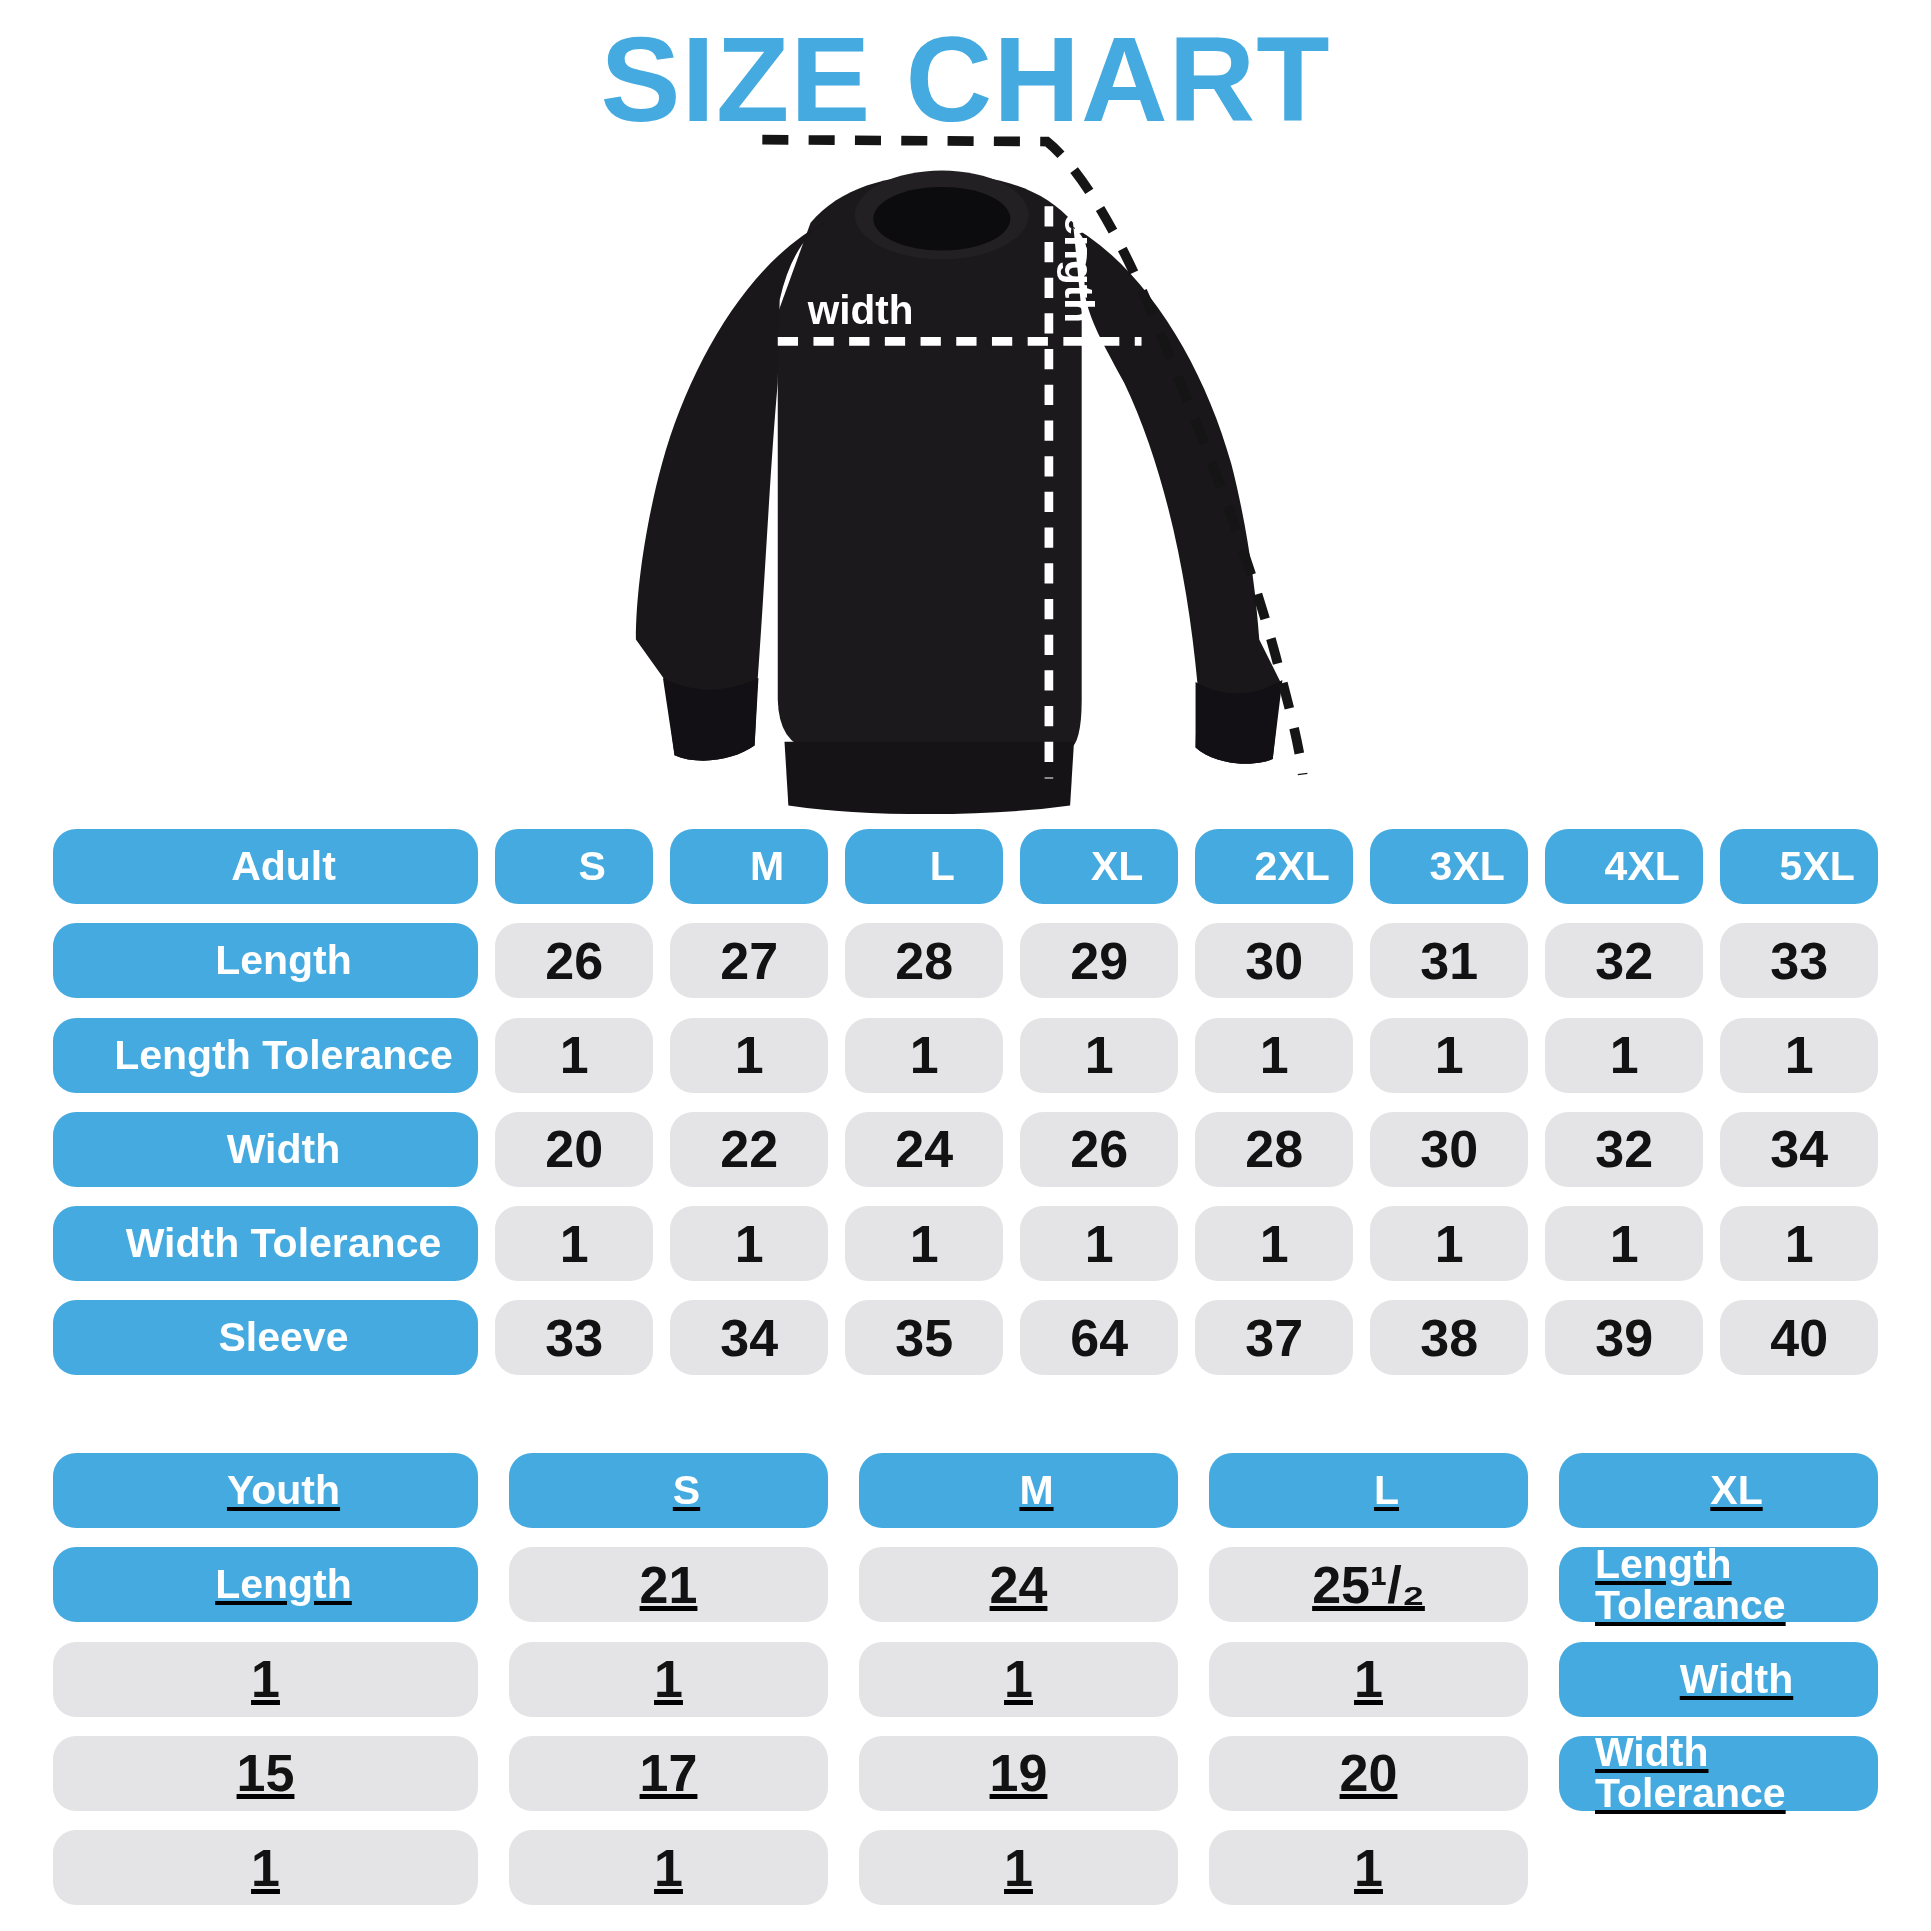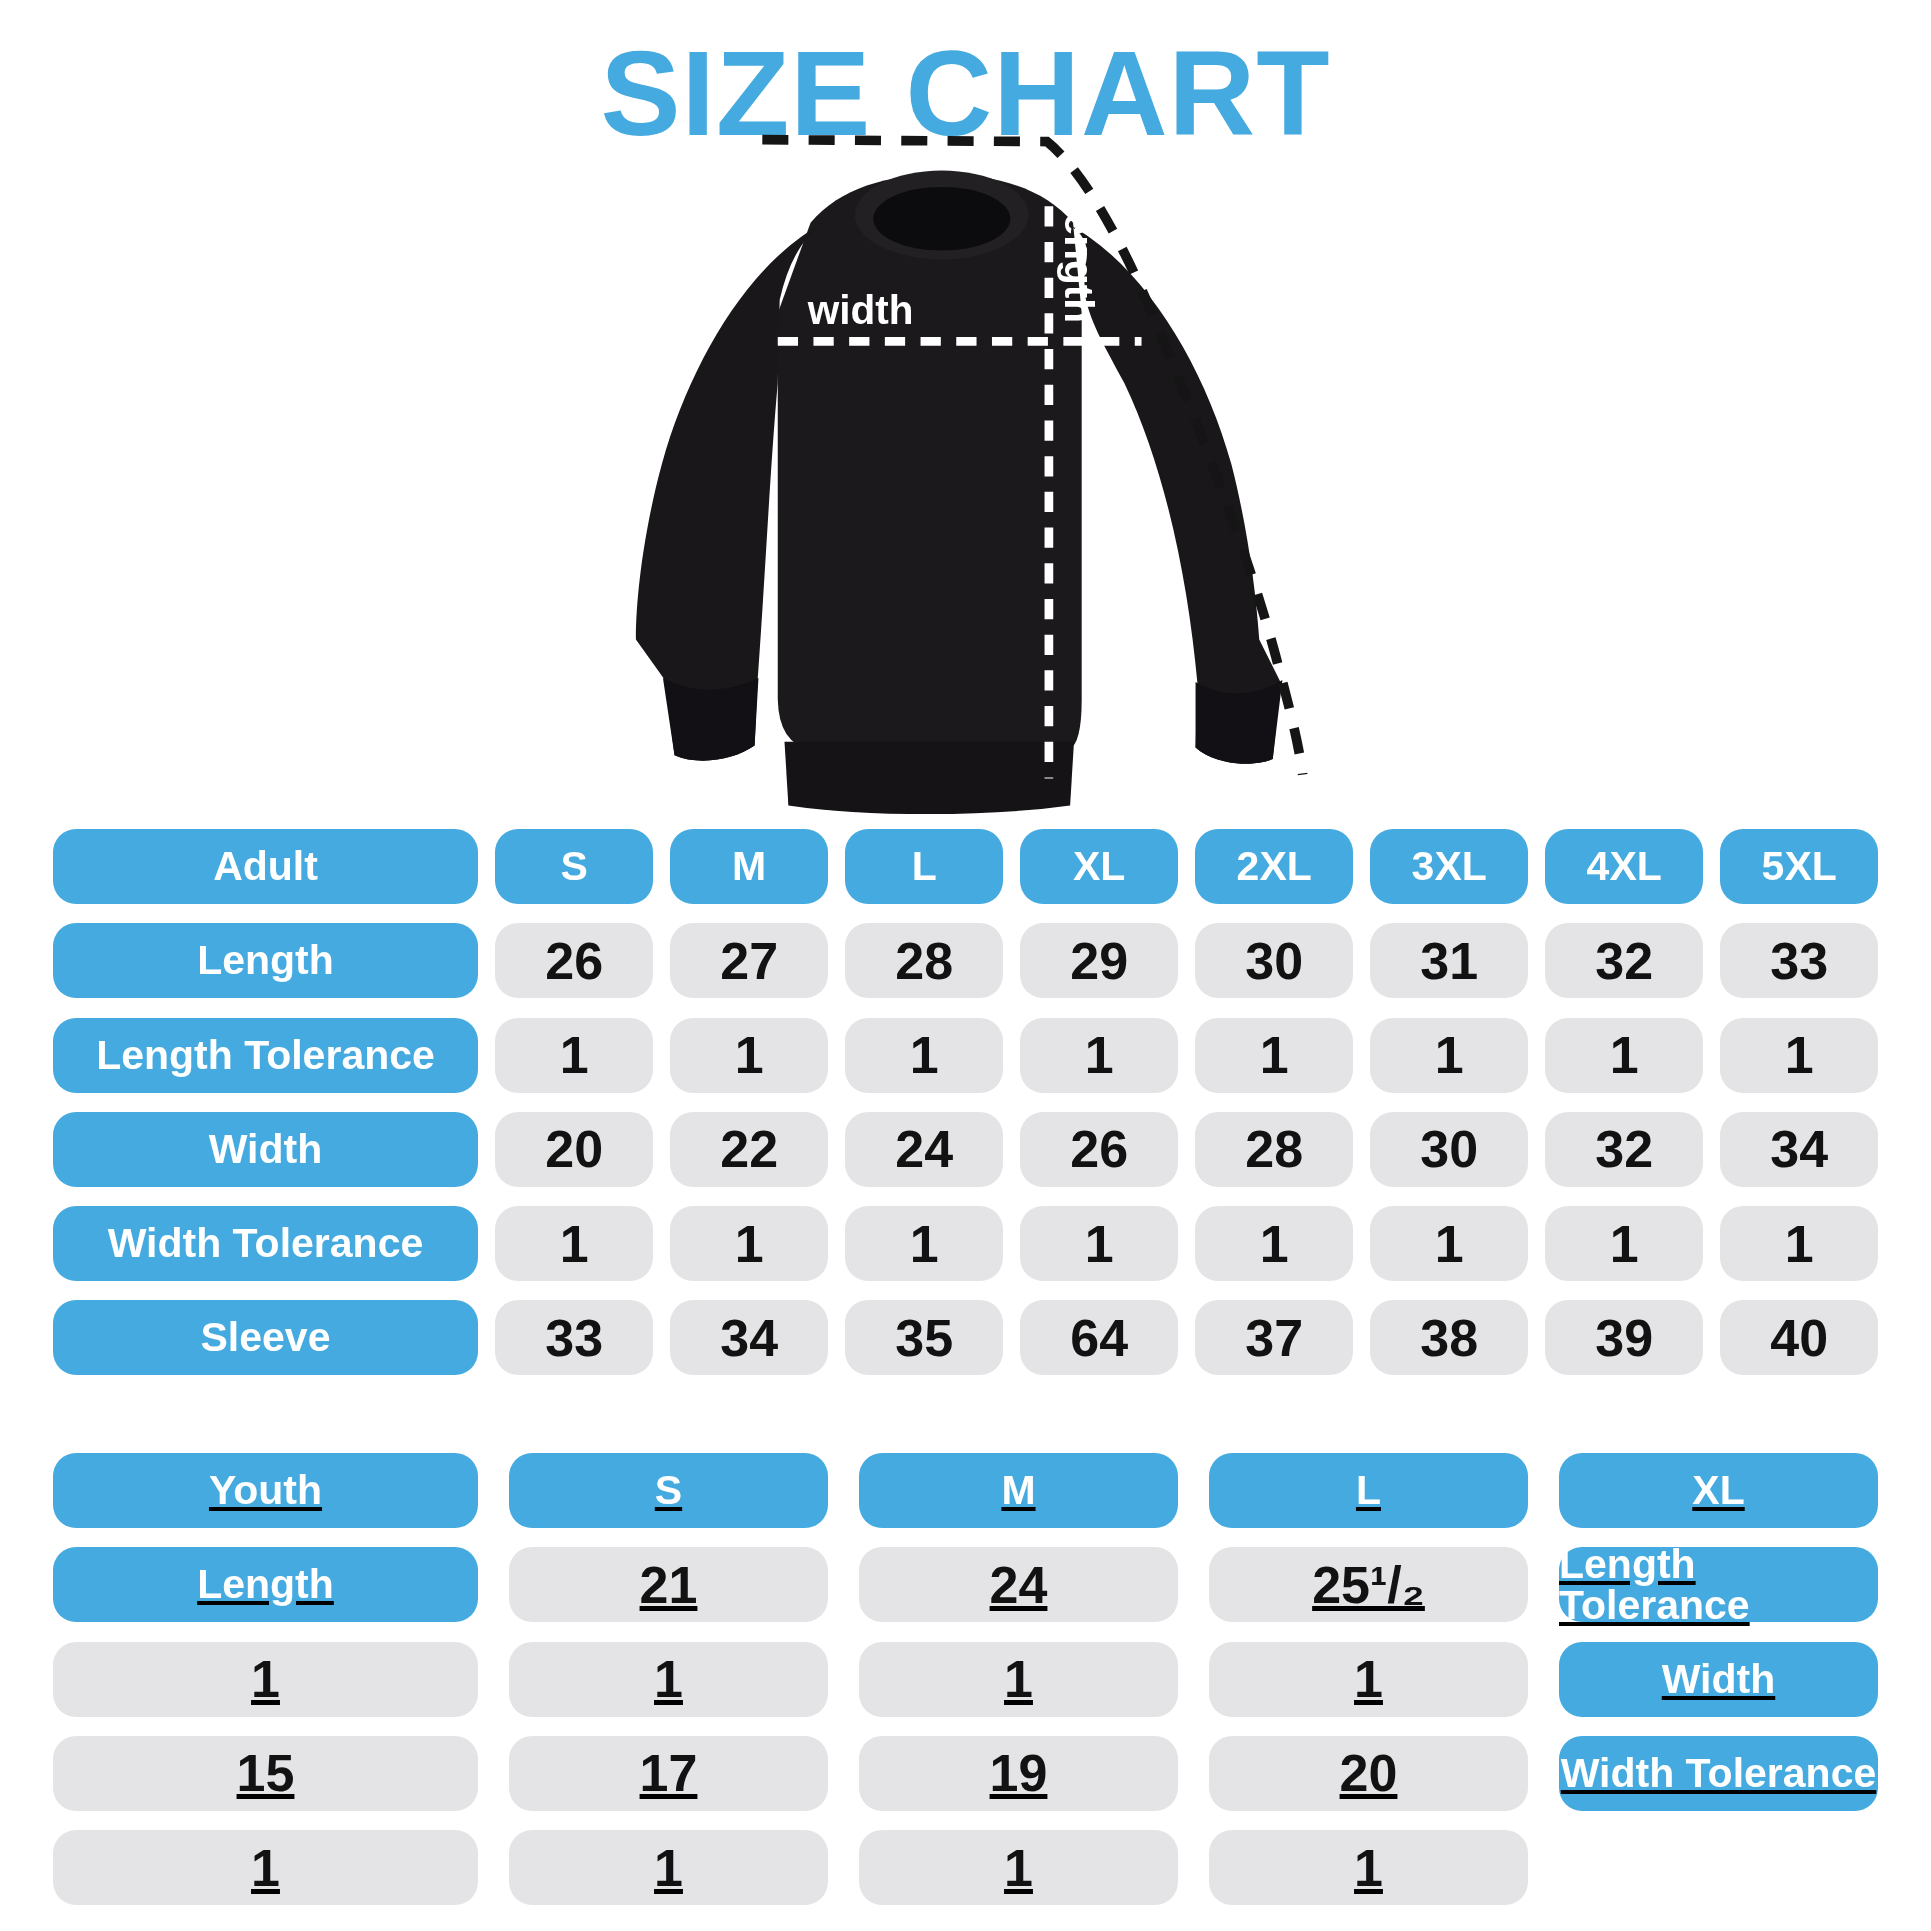--- a/index.html
+++ b/index.html
@@ -1,36 +1,36 @@
 <!DOCTYPE html>
 <html><head>
 <meta charset="utf-8">
 <style>
   html,body{margin:0;padding:0;background:#fff;}
   .canvas{
     position:relative;width:1931px;height:1931px;background:#fff;overflow:hidden;
     font-family:"Liberation Sans",sans-serif;
   }
   .page-title{
-    position:absolute;top:24px;left:0;right:0;margin:0;text-align:center;
+    position:absolute;top:10px;left:0;right:0;margin:0;text-align:center;
     font-size:120px;font-weight:bold;letter-spacing:1px;color:var(--blue,#45AADF);
   }
   .figure{position:absolute;left:521px;top:130px;width:830px;height:687px;}
   .figure svg{display:block;width:830px;height:687px;}
   .figure text{font-family:"Liberation Sans",sans-serif;font-weight:bold;fill:#ffffff;}
   .size-table{
     position:absolute;left:53px;width:1825px;display:grid;row-gap:19.3px;
   }
   .size-table.adult{top:829px;grid-template-columns:425px repeat(8,1fr);column-gap:17.4px;}
   .size-table.youth{top:1453px;grid-template-columns:425px repeat(4,1fr);column-gap:31px;text-decoration:underline;}
   .cell{
     height:75px;border-radius:23px;display:flex;align-items:center;justify-content:center;
     font-weight:bold;line-height:1;
   }
-  .cell.blue{background:var(--blue,#45AADF);color:#fff;font-size:41px;}
+  .cell.blue{background:var(--blue,#45AADF);color:#fff;font-size:41px;padding-left:36px;}
   .cell.gray{background:var(--gray,#E4E4E6);color:var(--dark,#121212);font-size:52px;}
 </style>
 </head>
 <body>
 
 <div class="canvas" style="--blue: #45AADF; --gray: #E4E4E6; --dark: #121212;">
 
   <h1 class="page-title">SIZE CHART</h1>
 
   <div class="figure">

